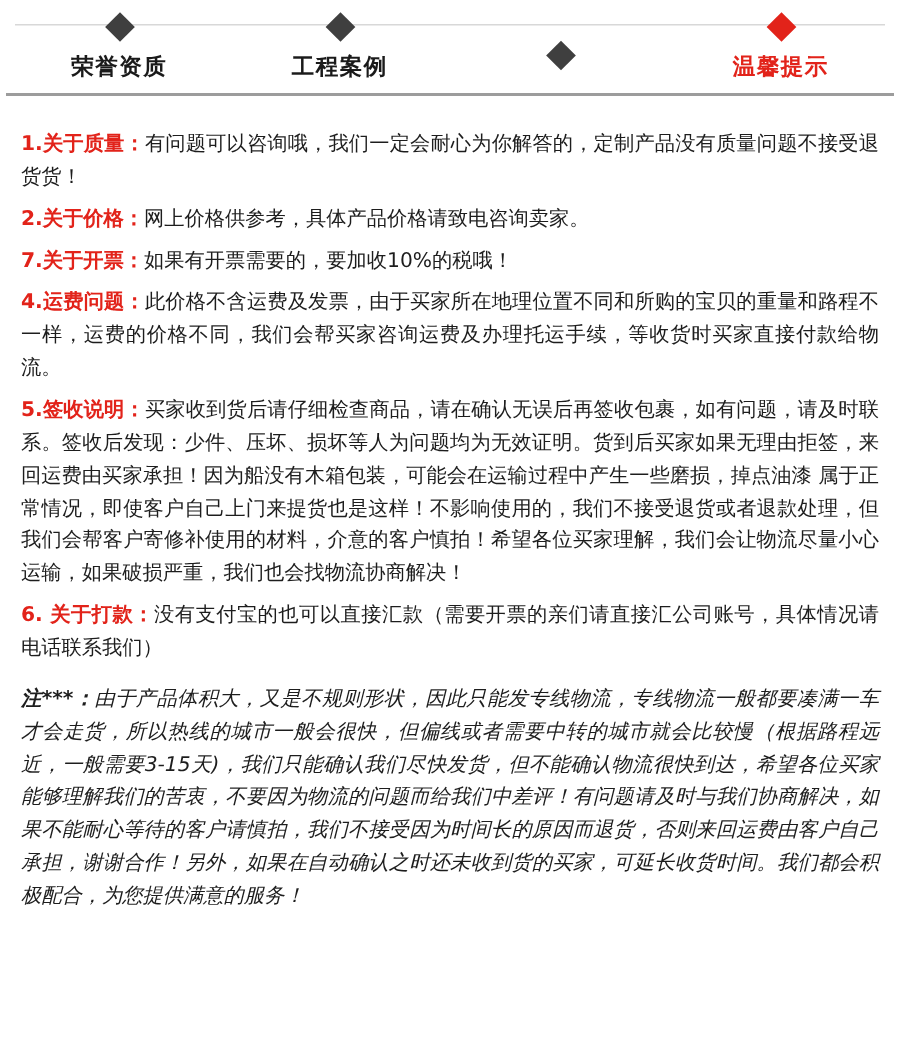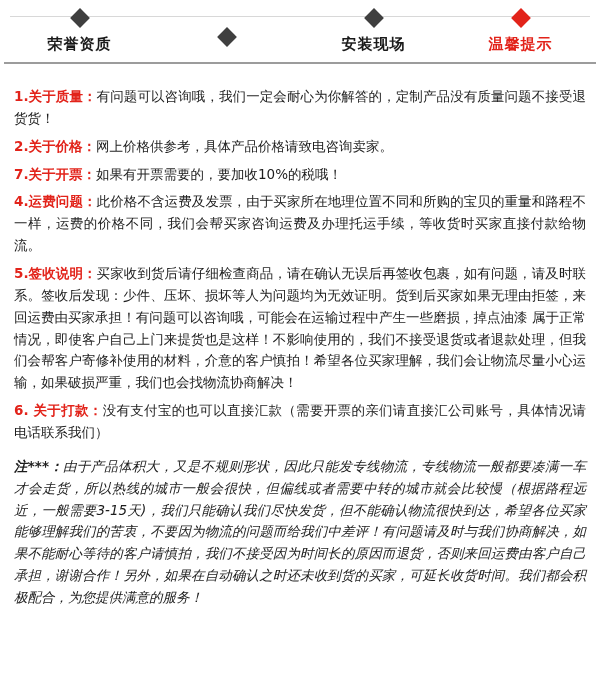--- a/index.html
+++ b/index.html
@@ -108,25 +108,25 @@
     <div class="nav-rule"></div>
 
     <div class="nav-item">
       <div class="nav-diamond"></div>
       <div class="nav-label">荣誉资质</div>
     </div>
 
 
     <div class="nav-item">
       <div class="nav-diamond"></div>
+      <div class="nav-label">工程案例</div>
     </div>
 
     <div class="nav-item">
       <div class="nav-diamond"></div>
-      <div class="nav-label">安装现场</div>
     </div>
 
     <div class="nav-item active">
       <div class="nav-diamond"></div>
       <div class="nav-label">温馨提示</div>
     </div>
   </div>
   <div class="nav-underline"></div>
 
   <div class="content">
@@ -141,21 +141,21 @@
 
     <p class="para">
       <span class="lead">7.关于开票：</span><span>如果有开票需要的，要加收10%的税哦！</span>
     </p>
 
     <p class="para">
       <span class="lead">4.运费问题：</span><span>此价格不含运费及发票，由于买家所在地理位置不同和所购的宝贝的重量和路程不一样，运费的价格不同，我们会帮买家咨询运费及办理托运手续，等收货时买家直接付款给物流。</span>
     </p>
 
     <p class="para sign">
-      <span class="lead">5.签收说明：</span><span>买家收到货后请仔细检查商品，请在确认无误后再签收包裹，如有问题，请及时联系。签收后发现：少件、压坏、损坏等人为问题均为无效证明。货到后买家如果无理由拒签，来回运费由买家承担！有问题可以咨询哦，可能会在运输过程中产生一些磨损，掉点油漆 属于正常情况，即使客户自己上门来提货也是这样！不影响使用的，我们不接受退货或者退款处理，但我们会帮客户寄修补使用的材料，介意的客户慎拍！希望各位买家理解，我们会让物流尽量小心运输，如果破损严重，我们也会找物流协商解决！</span>
+      <span class="lead">5.签收说明：</span><span>买家收到货后请仔细检查商品，请在确认无误后再签收包裹，如有问题，请及时联系。签收后发现：少件、压坏、损坏等人为问题均为无效证明。货到后买家如果无理由拒签，来回运费由买家承担！因为船没有木箱包装，可能会在运输过程中产生一些磨损，掉点油漆 属于正常情况，即使客户自己上门来提货也是这样！不影响使用的，我们不接受退货或者退款处理，但我们会帮客户寄修补使用的材料，介意的客户慎拍！希望各位买家理解，我们会让物流尽量小心运输，如果破损严重，我们也会找物流协商解决！</span>
     </p>
 
     <p class="para">
       <span class="lead">6. 关于打款：</span><span>没有支付宝的也可以直接汇款（需要开票的亲们请直接汇公司账号，具体情况请电话联系我们）</span>
     </p>
 
     <p class="para note">
       <span class="lead">注***：</span><span>由于产品体积大，又是不规则形状，因此只能发专线物流，专线物流一般都要凑满一车才会走货，所以热线的城市一般会很快，但偏线或者需要中转的城市就会比较慢（根据路程远近，一般需要3-15天)，我们只能确认我们尽快发货，但不能确认物流很快到达，希望各位买家能够理解我们的苦衷，不要因为物流的问题而给我们中差评！有问题请及时与我们协商解决，如果不能耐心等待的客户请慎拍，我们不接受因为时间长的原因而退货，否则来回运费由客户自己承担，谢谢合作！另外，如果在自动确认之时还未收到货的买家，可延长收货时间。我们都会积极配合，为您提供满意的服务！</span>
     </p>
 

